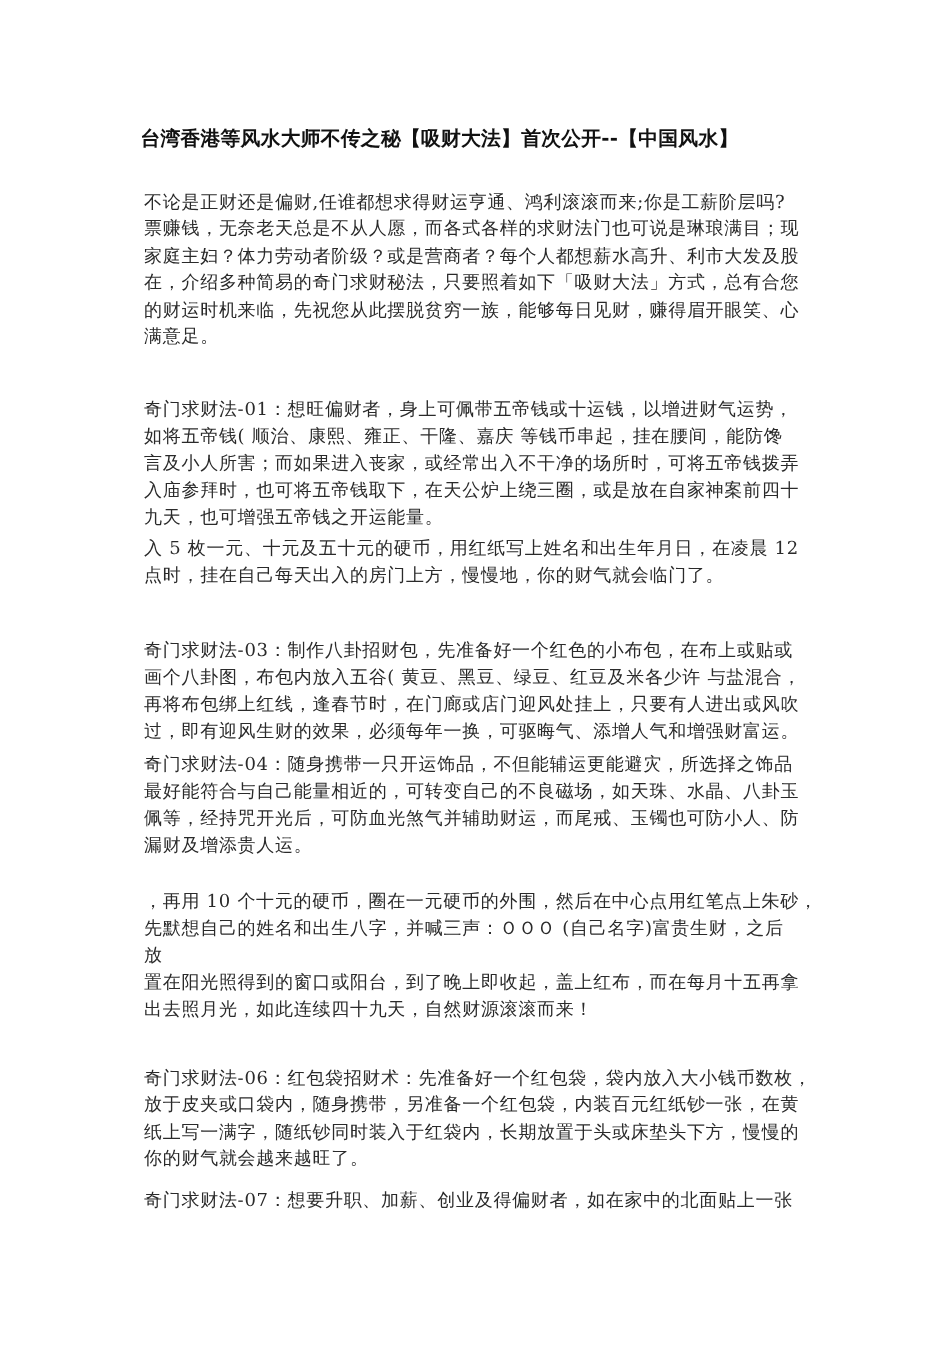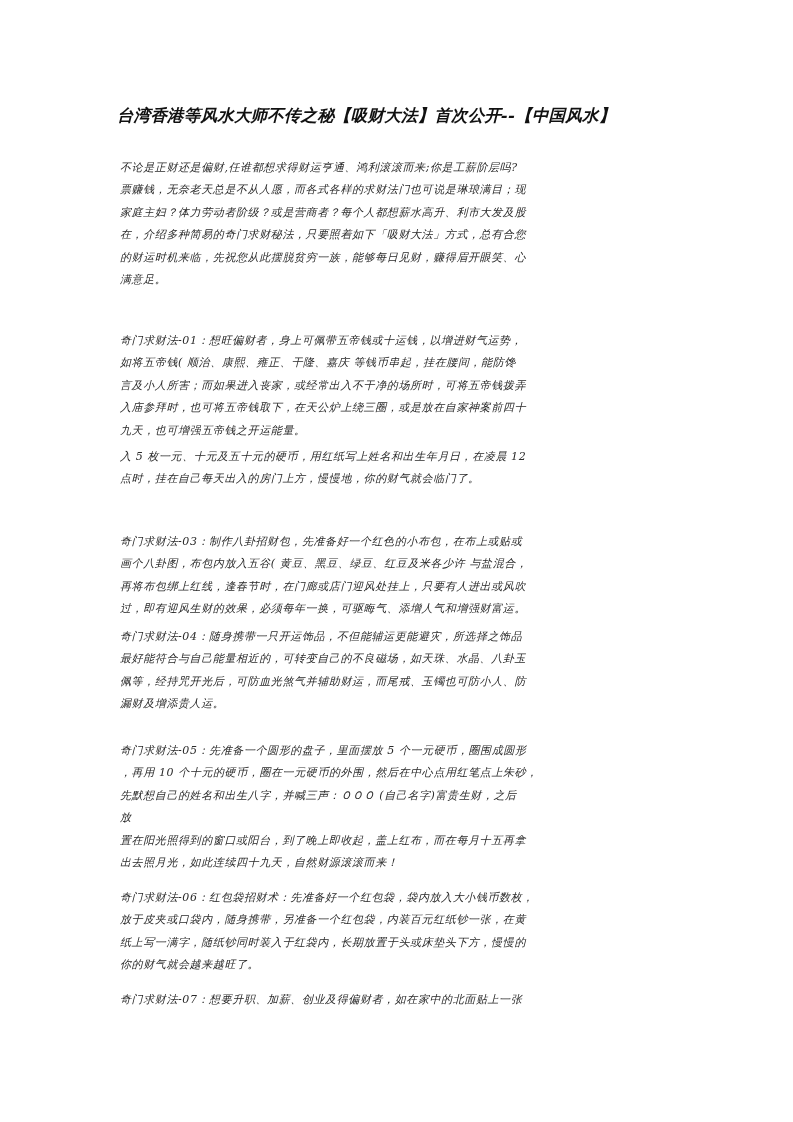--- a/index.html
+++ b/index.html
@@ -1,24 +1,24 @@
 <!DOCTYPE html>
 <html><head>
 <meta charset="utf-8">
 <style>
   html, body { margin: 0; padding: 0; background: #ffffff; }
   body { width: 793px; height: 1122px; position: relative; overflow: hidden;
          font-family: "DejaVu Serif", "Liberation Serif", serif; color: #222; }
-  .page { position: absolute; left: 0; top: 0; width: 793px; height: 1104px; font-style: italic; }
+  .page { position: absolute; left: 0; top: 0; width: 793px; height: 1104px; }
   .title { position: absolute; left: 117px; top: 104px; width: 570px;
            font-family: "DejaVu Sans", "Liberation Sans", sans-serif;
            font-weight: bold; font-size: 16.5px; line-height: 24px;
            color: #111; white-space: nowrap; letter-spacing: 0.2px; }
   .para { position: absolute; left: 120px; width: 566px;
-          font-size: 11px; line-height: 22.4px; color: #2a2a2a;
+          font-size: 15px; line-height: 22.4px; color: #2a2a2a;
           letter-spacing: 0.6px; }
   .line { display: block; white-space: nowrap; height: 22.4px; }
 </style>
 </head>
 <body>
 
 <div class="page">
   <div class="title">台湾香港等风水大师不传之秘【吸财大法】首次公开--【中国风水】</div>
   <div id="paras">
       <div class="para" style="top: 157px;">
@@ -46,21 +46,20 @@
         <span class="line">再将布包绑上红线，逢春节时，在门廊或店门迎风处挂上，只要有人进出或风吹</span>
         <span class="line">过，即有迎风生财的效果，必须每年一换，可驱晦气、添增人气和增强财富运。</span>
       </div>
       <div class="para" style="top: 614px; margin-top: 12px;">
         <span class="line">奇门求财法-04：随身携带一只开运饰品，不但能辅运更能避灾，所选择之饰品</span>
         <span class="line">最好能符合与自己能量相近的，可转变自己的不良磁场，如天珠、水晶、八卦玉</span>
         <span class="line">佩等，经持咒开光后，可防血光煞气并辅助财运，而尾戒、玉镯也可防小人、防</span>
         <span class="line">漏财及增添贵人运。</span>
       </div>
       <div class="para" style="top: 740px;">
-        <span class="line">奇门求财法-05：先准备一个圆形的盘子，里面摆放  5 个一元硬币，圈围成圆形</span>
         <span class="line">，再用  10 个十元的硬币，圈在一元硬币的外围，然后在中心点用红笔点上朱砂，</span>
         <span class="line">先默想自己的姓名和出生八字，并喊三声：ＯＯＯ (自己名字)富贵生财，之后</span>
         <span class="line">放</span>
         <span class="line">置在阳光照得到的窗口或阳台，到了晚上即收起，盖上红布，而在每月十五再拿</span>
         <span class="line">出去照月光，如此连续四十九天，自然财源滚滚而来！</span>
       </div>
       <div class="para" style="top: 887px;">
         <span class="line">奇门求财法-06：红包袋招财术：先准备好一个红包袋，袋内放入大小钱币数枚，</span>
         <span class="line">放于皮夹或口袋内，随身携带，另准备一个红包袋，内装百元红纸钞一张，在黄</span>
         <span class="line">纸上写一满字，随纸钞同时装入于红袋内，长期放置于头或床垫头下方，慢慢的</span>

